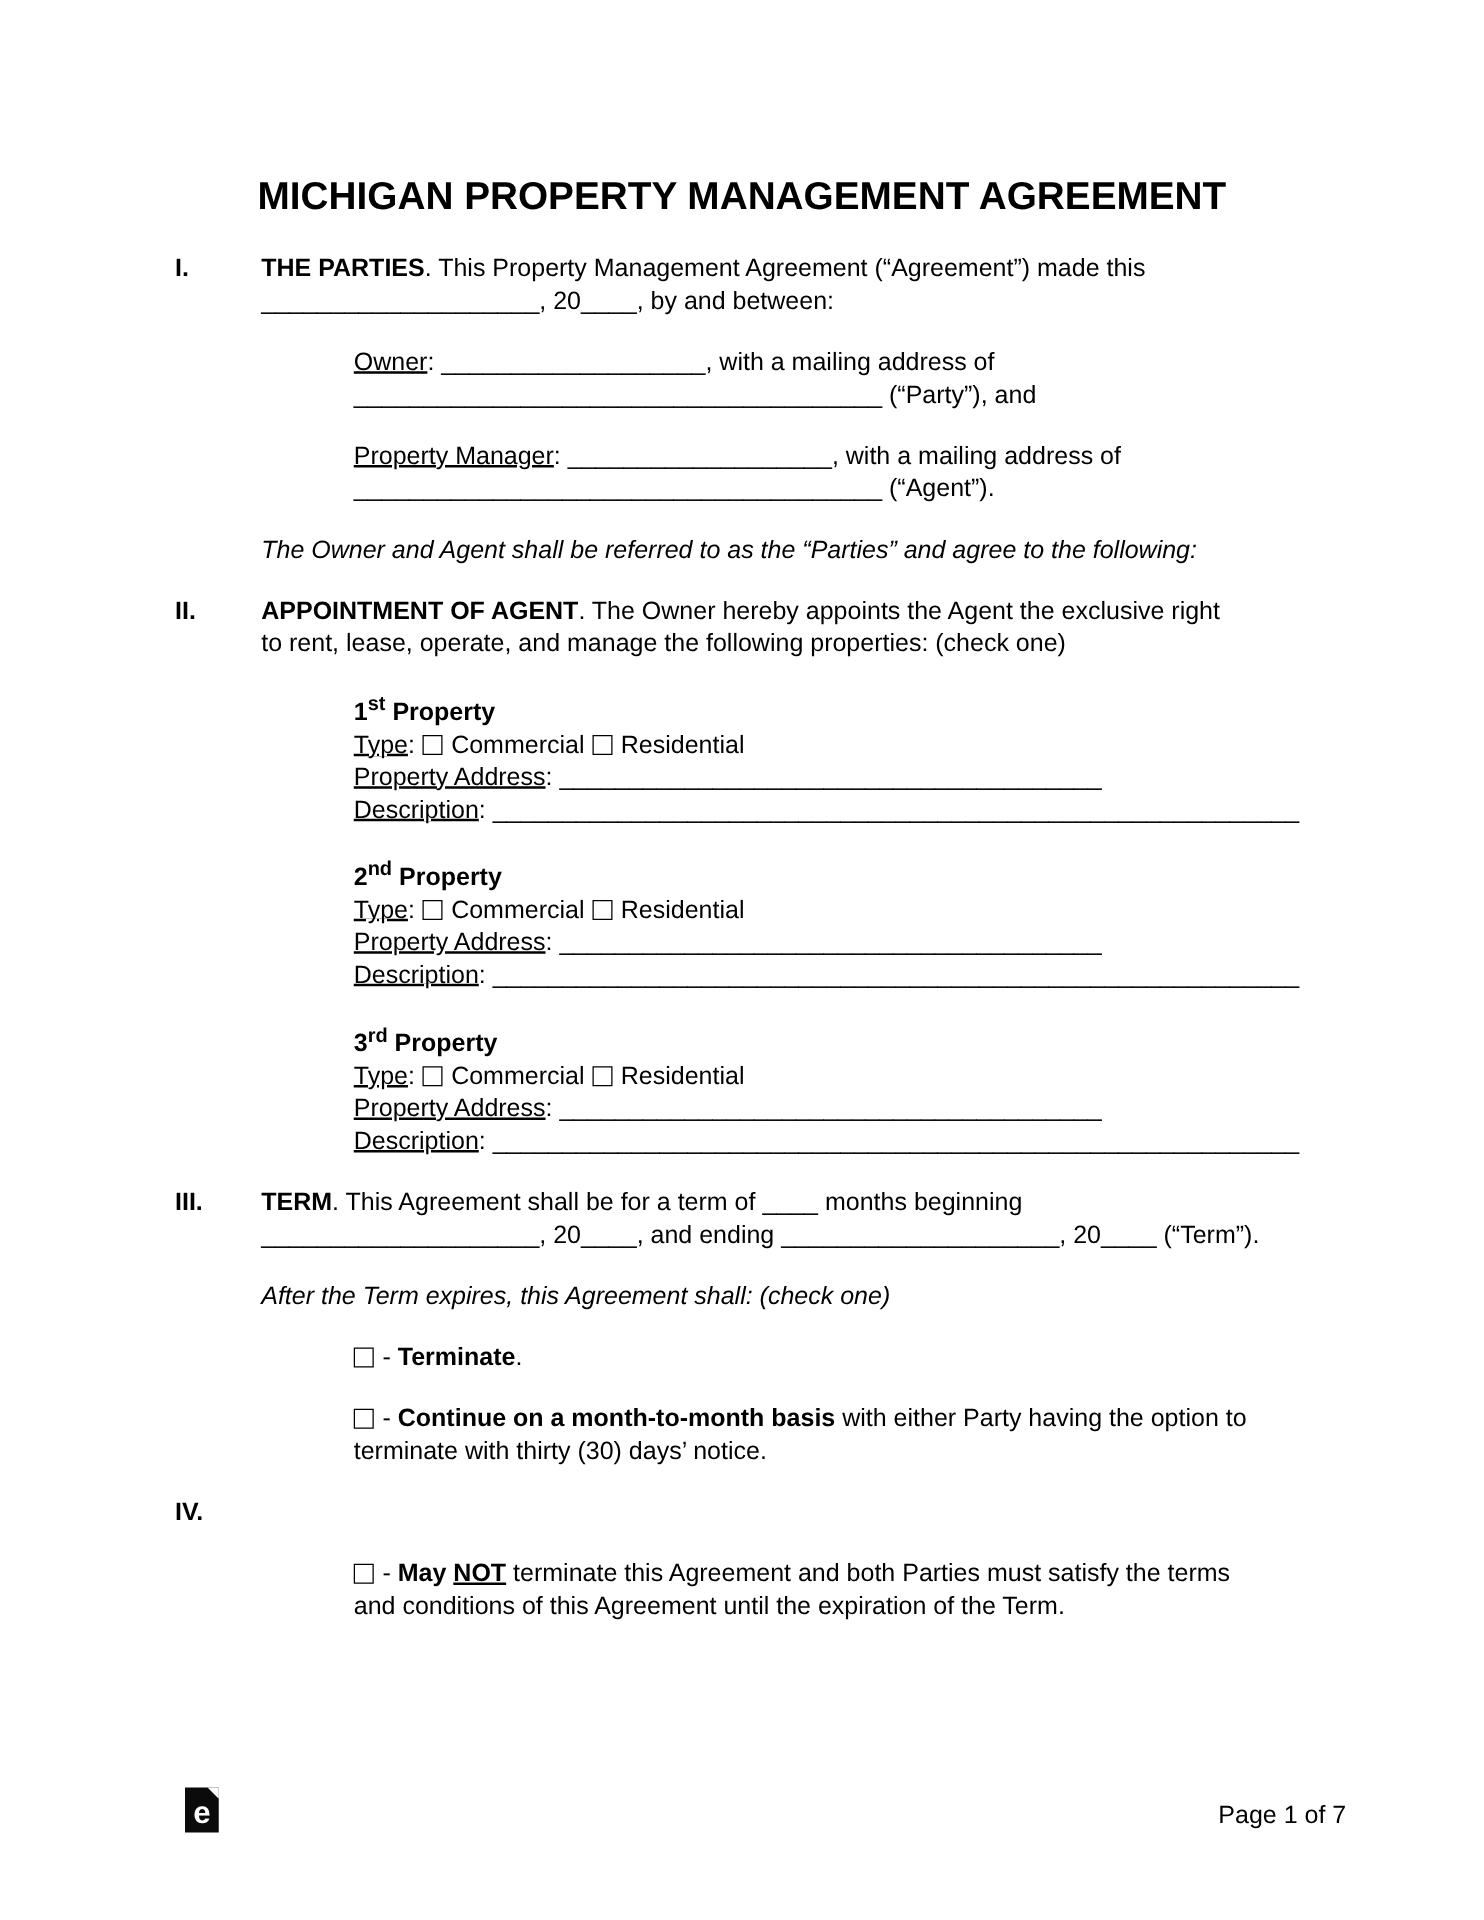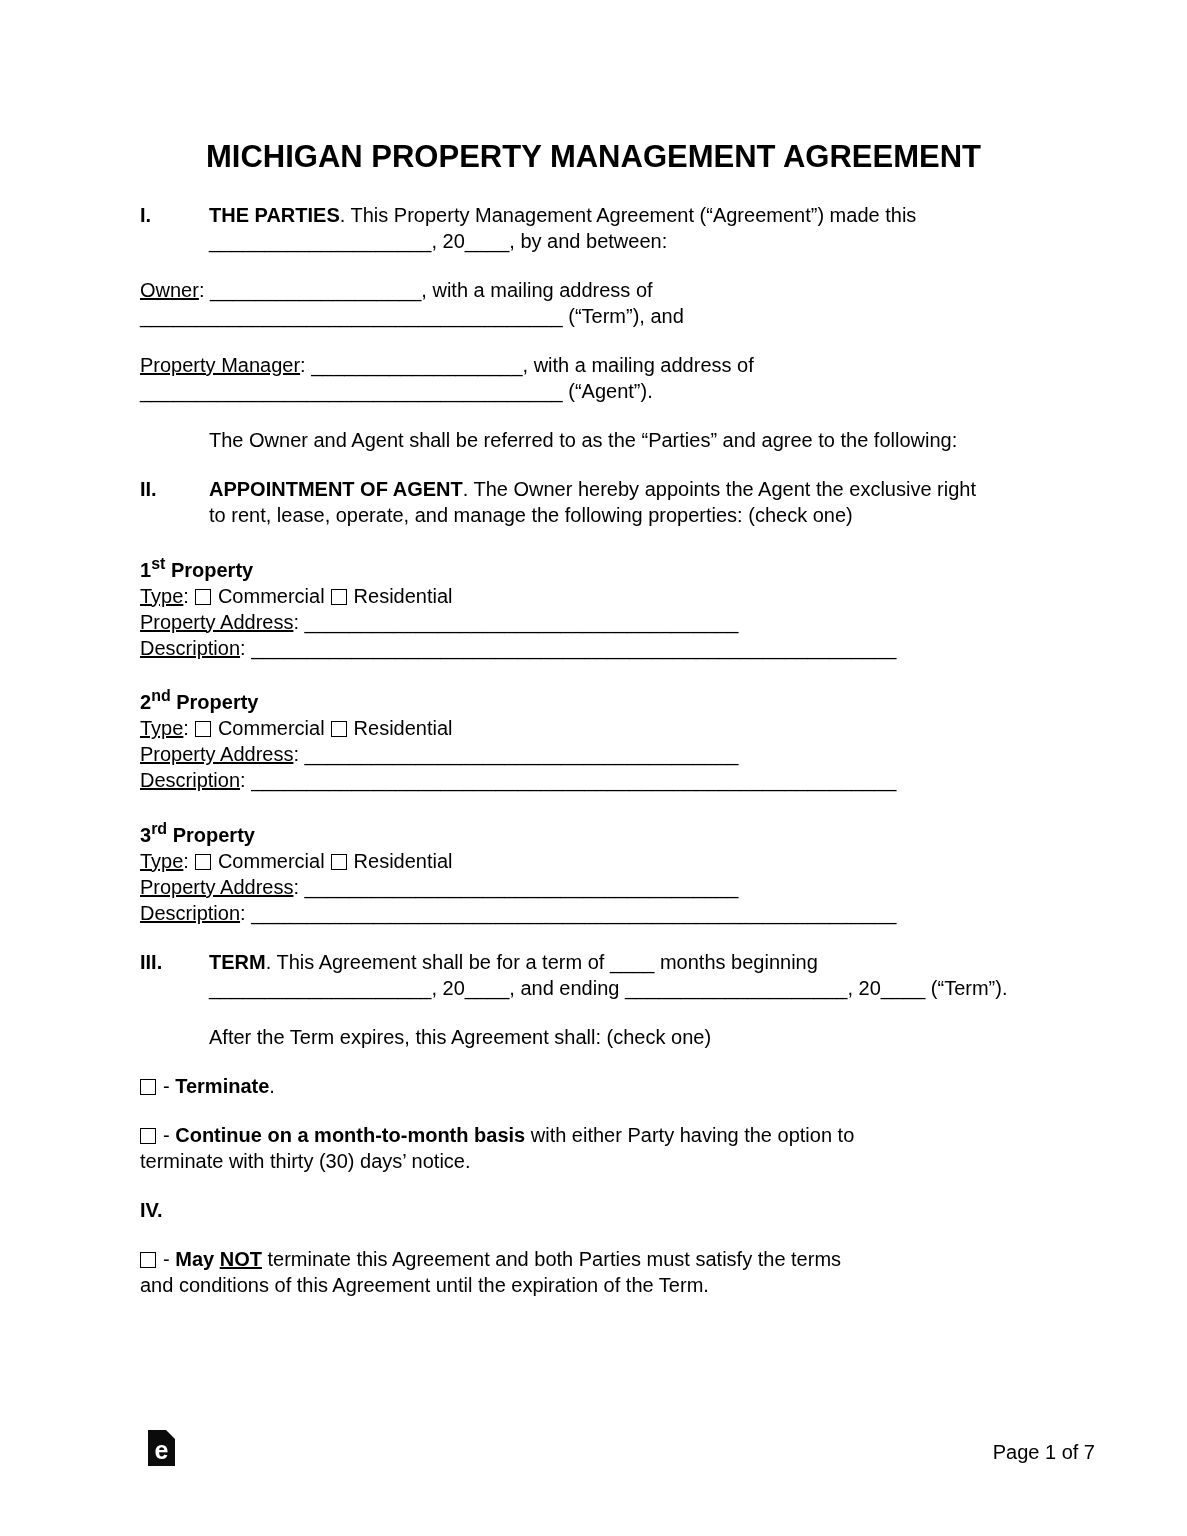--- a/index.html
+++ b/index.html
@@ -19,22 +19,22 @@
     font-size:31px;
     font-weight:700;
     text-align:center;
     line-height:34px;
     white-space:nowrap;
   }
   .content { padding-left:140px; }
   .para { margin:0 0 23px 0; line-height:26px; white-space:nowrap; }
   .sec  { display:flex; }
   .secnum { width:69px; flex:none; font-weight:700; }
-  .hang   { margin-left:69px; }
-  .indent { }
+  .hang   { margin-left:69px;font-style:italic; }
+  .indent { margin-left:143px; }
   b { font-weight:700; }
   .u  { text-decoration:underline; }
   .bu { font-weight:700; text-decoration:underline; }
   sup { font-size:16px; }
   .cb {
     display:inline-block;
     width:14px; height:14px;
     border:1.5px solid #000;
     vertical-align:-2px;
     background:#fff;
@@ -51,39 +51,39 @@
     content:""; position:absolute; top:0; right:0;
     width:0; height:0;
     border-top:9px solid #fff;
     border-left:9px solid transparent;
   }
   .logo-e {
     color:#fff; font-weight:700; font-size:25px; line-height:25px;
     padding-top:4px;
   }
   .pagenum {
-    position:absolute; top:1441px; right:92px;
+    position:absolute; top:1441px; right:110px;
     font-size:20px;
   }
 </style>
 </head>
 <body>
 
 <div class="page">
 
   <h1 class="title">MICHIGAN PROPERTY MANAGEMENT AGREEMENT</h1>
 
   <div class="content">
 
     <div class="para sec">
       <span class="secnum">I.</span>
       <span><b>THE PARTIES</b><span>. This Property Management Agreement (“Agreement”) made this</span><br><span>____________________, 20____, by and between:</span></span>
     </div>
 
-    <div class="para indent"><span class="u">Owner</span><span>: ___________________, with a mailing address of</span><br><span>______________________________________ (“Term”), and</span></div>
+    <div class="para indent"><span class="u">Owner</span><span>: ___________________, with a mailing address of</span><br><span>______________________________________ (“Party”), and</span></div>
 
     <div class="para indent"><span class="u">Property Manager</span><span>: ___________________, with a mailing address of</span><br><span>______________________________________ (“Agent”).</span></div>
 
     <div class="para hang">The Owner and Agent shall be referred to as the “Parties” and agree to the following:</div>
 
     <div class="para sec">
       <span class="secnum">II.</span>
       <span><b>APPOINTMENT OF AGENT</b><span>. The Owner hereby appoints the Agent the exclusive right</span><br><span>to rent, lease, operate, and manage the following properties: (check one)</span></span>
     </div>
 

